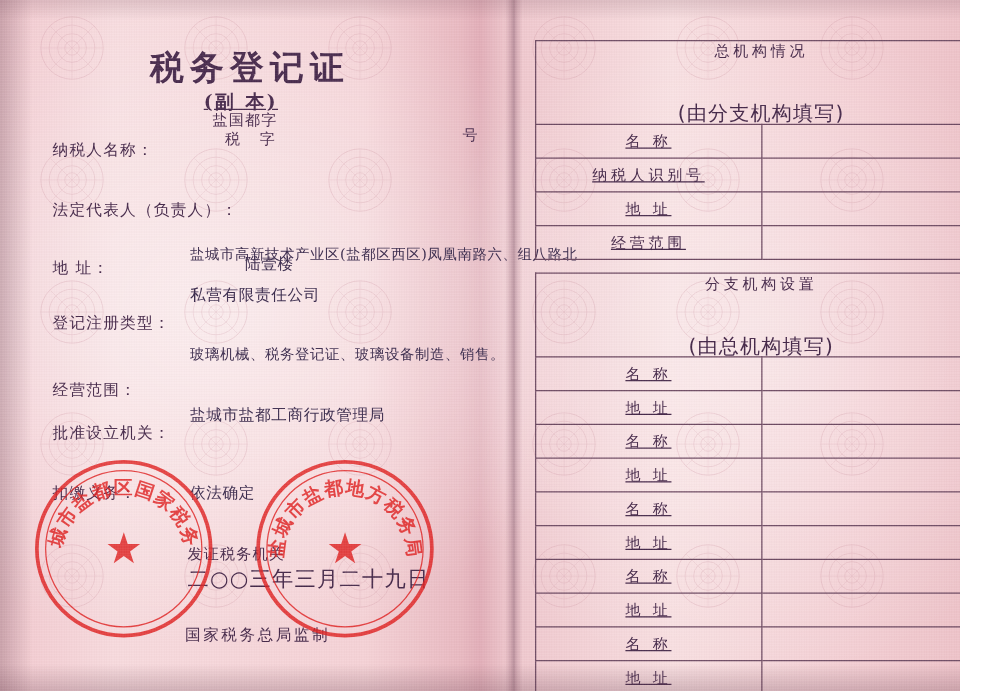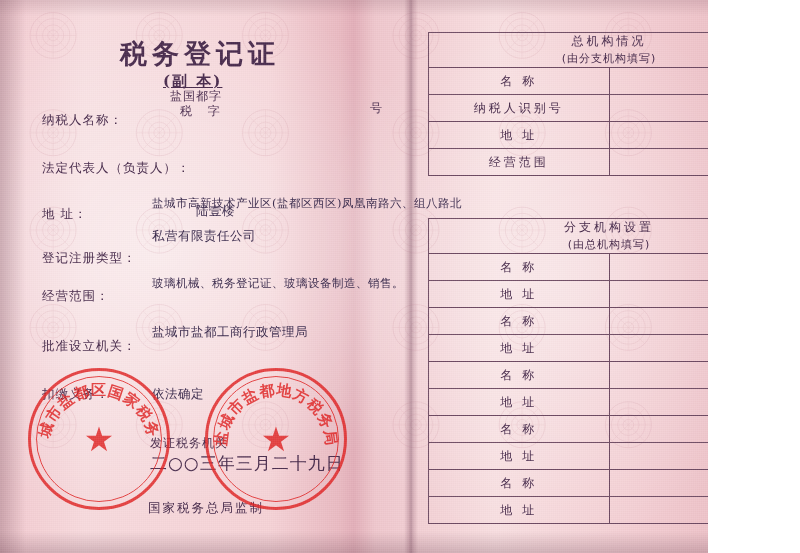--- a/index.html
+++ b/index.html
@@ -2,21 +2,21 @@
 <html><head>
 <meta charset="utf-8">
 <style>
   html, body {
     margin: 0;
     padding: 0;
     background: #ffffff;
   }
   #page {
     position: relative;
-    width: 708px;
+    width: 768px;
     height: 553px;
     overflow: hidden;
     background: #bef264;
     font-family: "DejaVu Sans", "Liberation Sans", sans-serif;
     color: #3a2a4a;
   }
   
   .paper-bg {
     position: absolute;
     inset: 0;
@@ -218,25 +218,26 @@
     height: 26px;
     background: transparent;
   }
   td.hdr {
     font-size: 13px;
     letter-spacing: 3px;
     line-height: 17px;
     height: 44px;
   }
   td.hdr .sub {
-    font-size: 11px;
+    font-size: 16px;
     letter-spacing: 1px;
     display: block;
-  }
-  td.lbl { width: 88px; }
+    margin-top: 32px;
+  }
+  td.lbl { width: 88px; text-decoration: underline; }
   td.val { width: 180px; }
   #table-head-org { left: 10px; top: 32px; width: 362px; }
   #table-branch { left: 10px; top: 218px; width: 362px; padding-left: 17px; }
 </style>
 </head>
 <body>
 
 <div id="page">
   <div class="paper-bg"></div>
 
@@ -297,21 +298,21 @@
 
     <div class="field field-label" style="top:160px">法定代表人（负责人）：</div>
     <div class="field-value handwriting" style="top:158px; left:196px;margin-top:45px;">陆壹楼</div>
 
     <div class="field field-label" style="top:206px">地        址：</div>
     <div class="field-value handwriting" style="top:196px; font-size:11.5px;">盐城市高新技术产业区(盐都区西区)凤凰南路六、组八路北</div>
 
     <div class="field field-label" style="top:250px">登记注册类型：</div>
     <div class="field-value handwriting" style="top:228px">私营有限责任公司</div>
 
-    <div class="field field-label" style="top:288px">经营范围：</div>
+    <div class="field field-label" style="top:304px">经营范围：</div>
     <div class="field-value handwriting" style="top:276px; font-size:11.5px;">玻璃机械、税务登记证、玻璃设备制造、销售。</div>
 
     <div class="field field-label" style="top:338px">批准设立机关：</div>
     <div class="field-value handwriting" style="top:324px">盐城市盐都工商行政管理局</div>
 
     <div class="field field-label" style="top:386px">扣缴义务：</div>
     <div class="field-value handwriting" style="top:386px">依法确定</div>
 
     <div class="issue-line">发证税务机关</div>
     <div class="issue-date">二○○三年三月二十九日</div>

